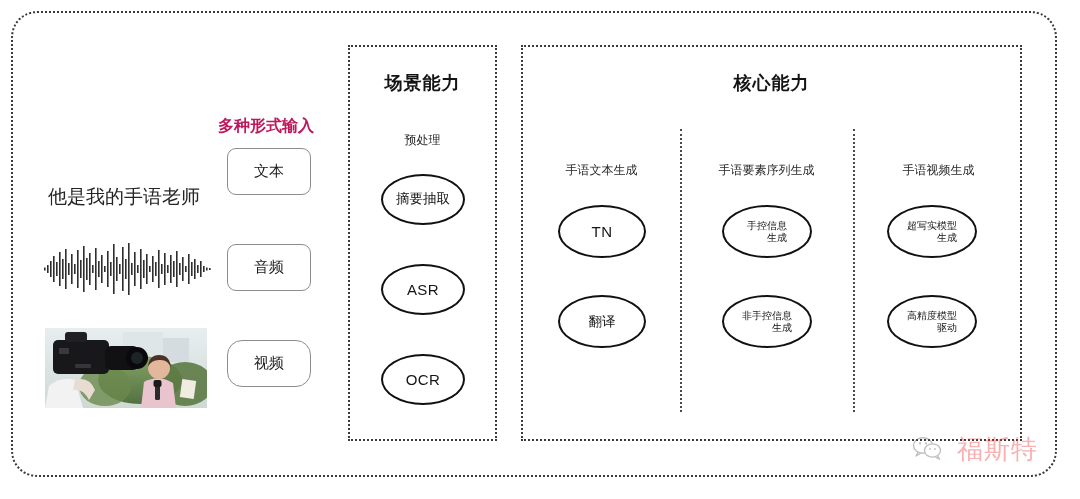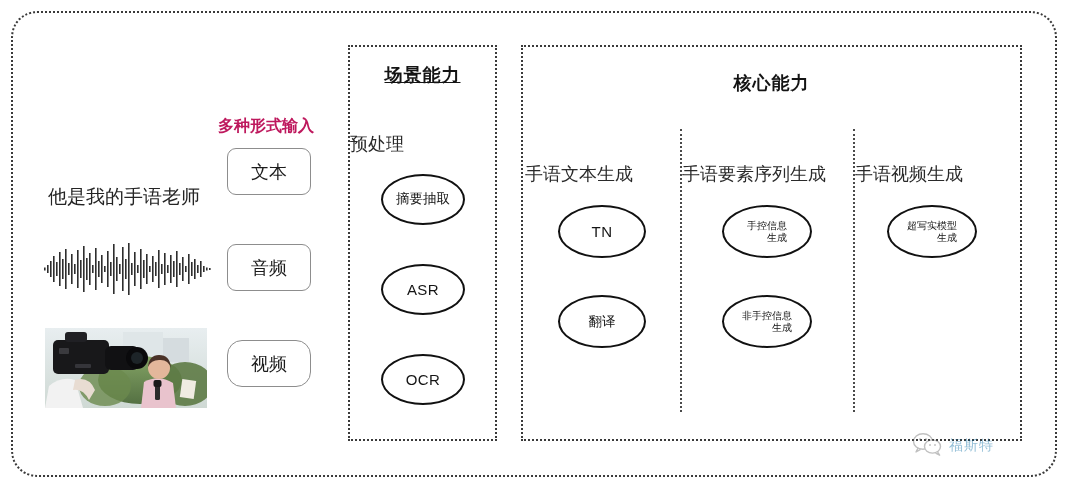--- a/index.html
+++ b/index.html
@@ -51,39 +51,39 @@
   .panel-title {
     position: absolute;
     left: 0;
     right: 0;
     text-align: center;
     font-size: 18px;
     font-weight: bold;
     color: #141414;
     letter-spacing: 1px;
   }
-  #scene-panel .panel-title { top: 16px; text-decoration: underline; }
+  #scene-panel .panel-title { top: 24px; }
   #core-panel  .panel-title { top: 24px; }
 
   
   .col-divider {
     position: absolute;
     top: 82px;
     width: 0;
     height: 283px;
     border-left: 2px dotted #4a4a4a;
   }
   #divider-1 { left: 157px; }
   #divider-2 { left: 330px; }
 
   
   .sub-label {
     position: absolute;
-    text-align: left;
-    font-size: 18px;
+    text-align: center;
+    font-size: 12px;
     color: #2a2a2a;
     white-space: nowrap;
   }
 
   
   .ellipse {
     position: absolute;
     border: 2.6px solid #111111;
     border-radius: 50%;
     box-sizing: border-box;
@@ -123,21 +123,21 @@
   .input-chip {
     position: absolute;
     width: 84px;
     height: 47px;
     border: 1.4px solid #8d8d8d;
     border-radius: 9px;
     box-sizing: border-box;
     display: flex;
     align-items: center;
     justify-content: center;
-    font-size: 18px;
+    font-size: 15px;
     color: #1c1c1c;
     background: #ffffff;
   }
   #chip-text   { left: 227px; top: 148px; }
   #chip-audio  { left: 227px; top: 244px; }
   #chip-video  { left: 227px; top: 340px; border-radius: 15px; }
 
   
   #waveform {
     position: absolute;
@@ -163,23 +163,24 @@
   #watermark {
     position: absolute;
     left: 912px;
     top: 432px;
     display: flex;
     align-items: center;
     gap: 7px;
     opacity: 0.42;
   }
   #watermark .wm-text {
-    font-size: 14px;
-    color: #0369a1;
+    font-size: 26px;
+    color: #ef4444;
     letter-spacing: 1px;
+    margin-left: 8px;
   }
 </style>
 </head>
 <body>
 
 <div id="outer-frame"></div>
 
 <div id="input-heading">多种形式输入</div>
 
 <div id="sample-text">他是我的手语老师</div>
@@ -330,20 +331,22 @@
 
   <div class="sub-label" style="left:159px; width:169px; top:115px;">手语要素序列生成</div>
   <div class="ellipse wide" style="left:199px; top:158px; width:90px; height:53px;">手控信息
 生成</div>
   <div class="ellipse wide" style="left:199px; top:248px; width:90px; height:53px;">非手控信息
 生成</div>
 
   <div class="sub-label" style="left:332px; width:167px; top:115px;">手语视频生成</div>
   <div class="ellipse wide" style="left:364px; top:158px; width:90px; height:53px;">超写实模型
 生成</div>
+  <div class="ellipse wide" style="left:364px; top:248px; width:90px; height:53px;">高精度模型
+驱动</div>
 </div>
 
 <div id="watermark">
   <span>
     <svg viewBox="0 0 30 24" width="30" height="24" aria-hidden="true">
       <ellipse cx="11" cy="9.5" rx="9.5" ry="7.8" fill="none" stroke="#6a6a6a" stroke-width="1.4"></ellipse>
       <path d="M6 16.2 L4 20 L8.6 17.4" fill="none" stroke="#6a6a6a" stroke-width="1.4" stroke-linejoin="round"></path>
       <circle cx="8" cy="7.4" r="1.15" fill="#6a6a6a"></circle>
       <circle cx="14" cy="7.4" r="1.15" fill="#6a6a6a"></circle>
       <ellipse cx="20.5" cy="14.5" rx="8" ry="6.6" fill="#ffffff" stroke="#6a6a6a" stroke-width="1.4"></ellipse>

